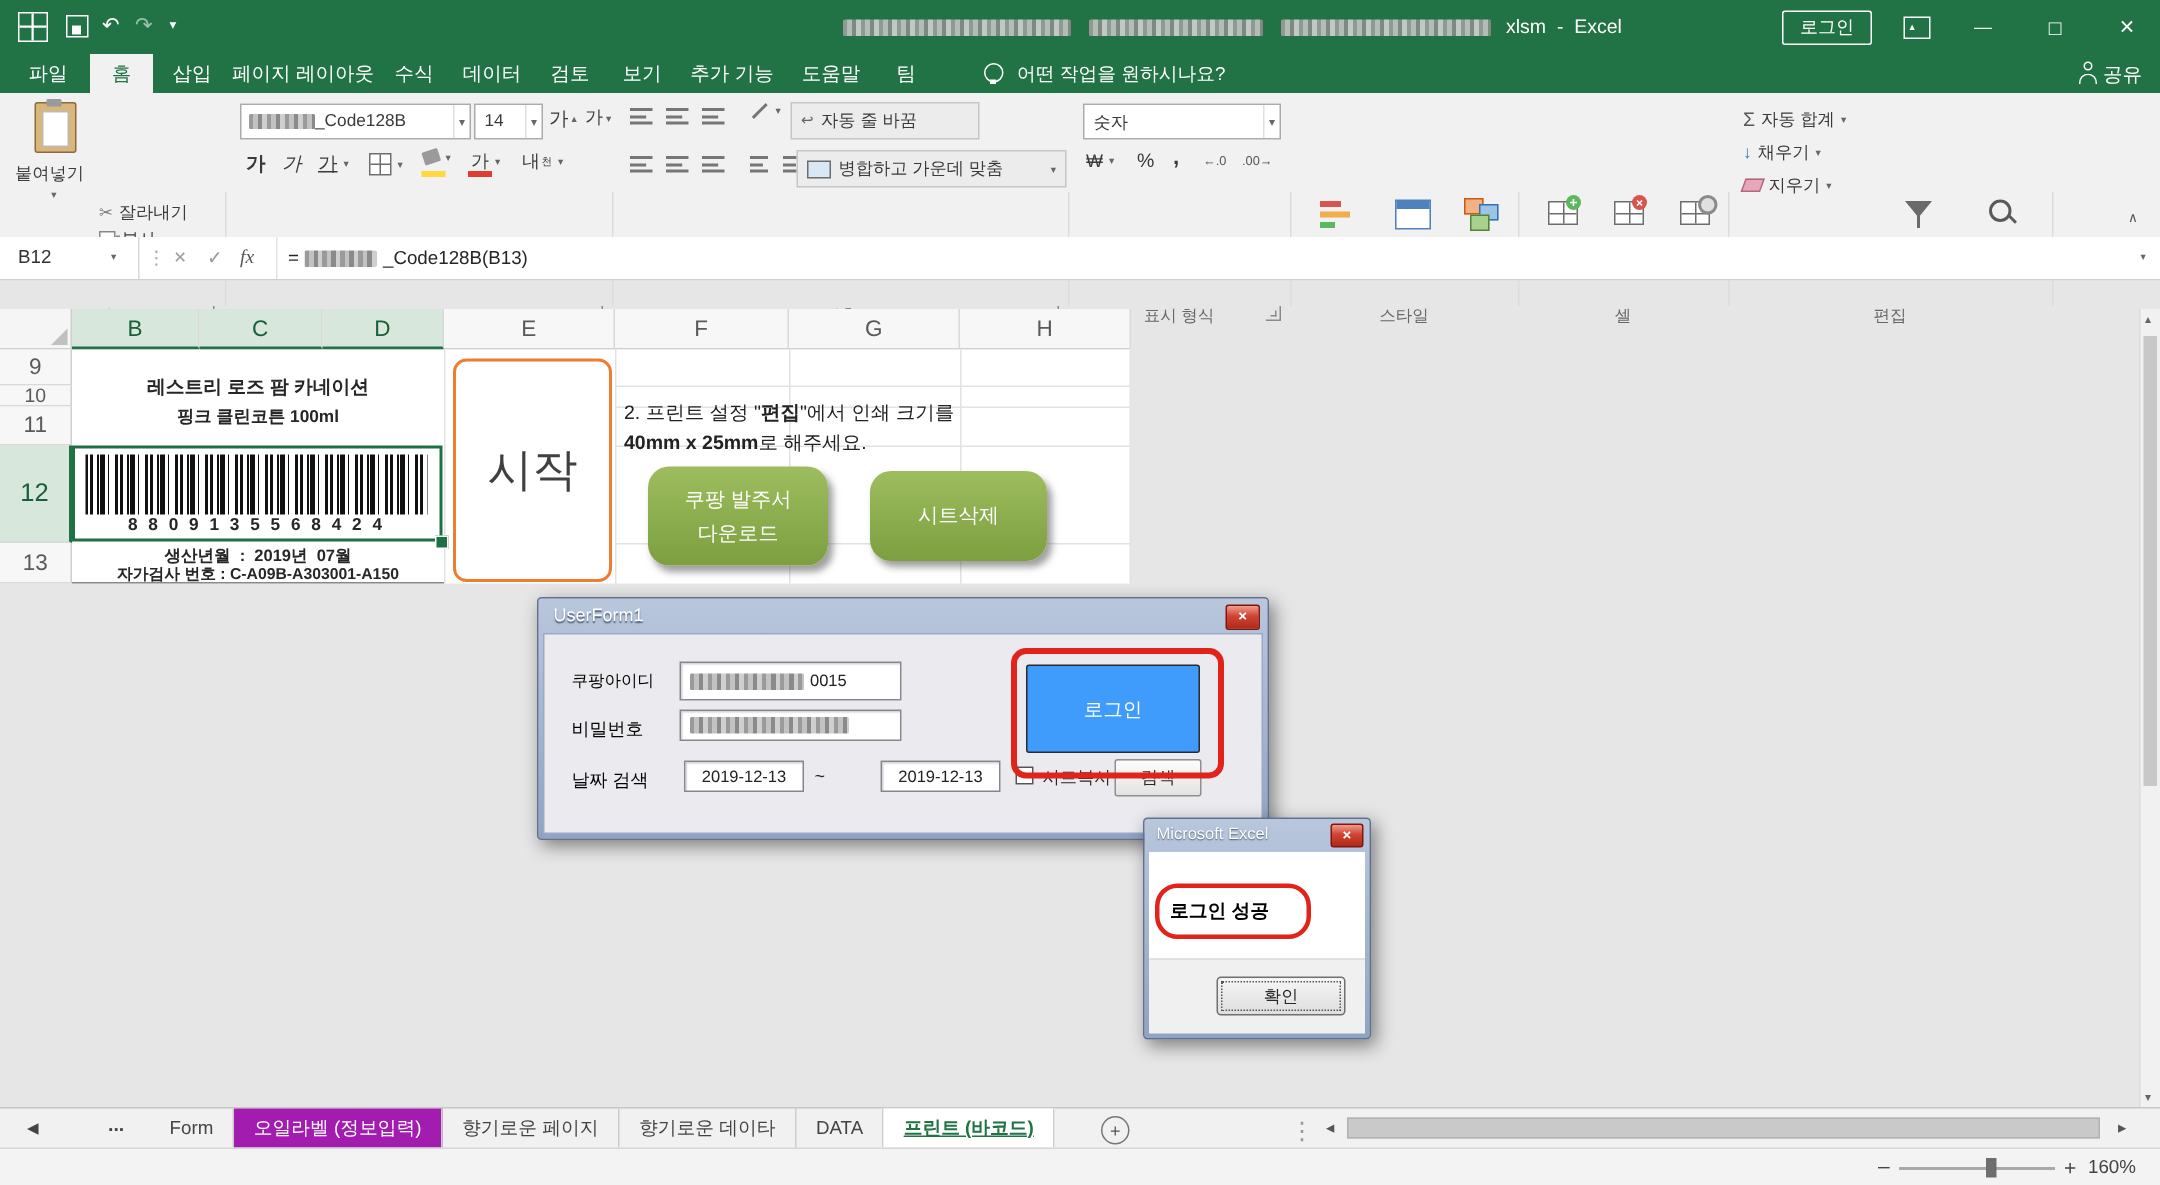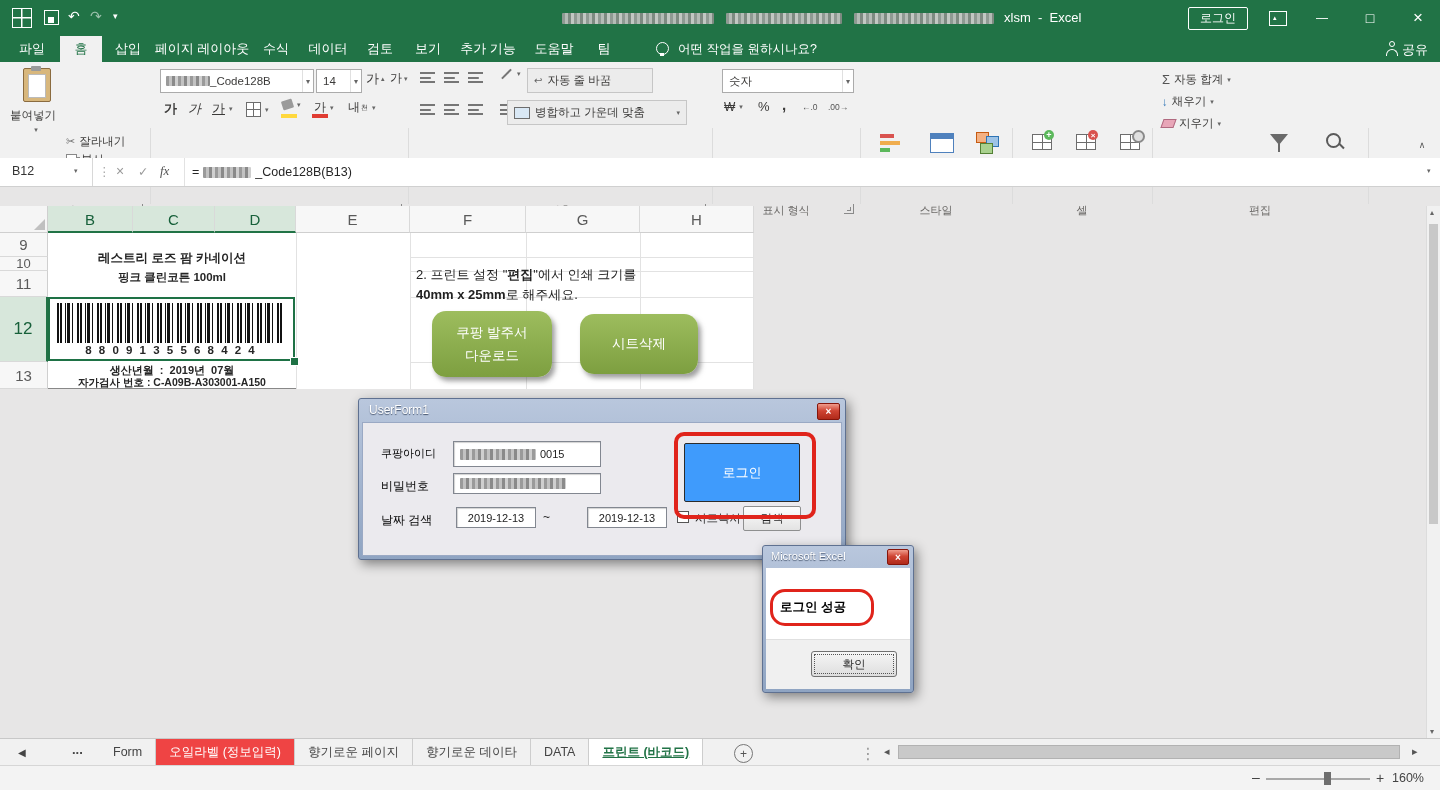--- a/index.html
+++ b/index.html
@@ -50,21 +50,21 @@
   .barcode{background:repeating-linear-gradient(90deg,#111 0 2px,#fff 2px 3px,#111 3px 5px,#fff 5px 8px,#111 8px 9px,#fff 9px 10px,#111 10px 13px,#fff 13px 15px,#111 15px 16px,#fff 16px 20px)}
   .greenbtn{position:absolute;border-radius:14px;background:linear-gradient(180deg,#9dbd5e,#7d9f40);box-shadow:3px 4px 5px rgba(80,80,80,.55);color:#fff;text-align:center;font-size:13.5px}
   
   .dlg{position:absolute;background:linear-gradient(180deg,#b9c7dd,#8fa4c2);border:1px solid #5f7191;border-radius:3px;box-shadow:3px 4px 12px rgba(0,0,0,.45)}
   .dlg-title{position:absolute;left:10px;top:4px;font-size:12px;color:#fff;text-shadow:0 1px 1px rgba(40,55,80,.8)}
   .dlg-close{position:absolute;border:1px solid #85150b;border-radius:2px;background:linear-gradient(180deg,#f09c8c,#cf4433 45%,#b02a1a);color:#fff;display:flex;align-items:center;justify-content:center;font-size:10px;font-weight:bold}
   .tb{position:absolute;background:#fff;border:1px solid #828790;box-shadow:inset 1px 1px 1px rgba(0,0,0,.18);box-sizing:border-box;display:flex;align-items:center;padding-left:6px;font-size:11px;color:#222}
   .annot{position:absolute;border:4px solid #e0241b;border-radius:10px;background:transparent;z-index:5}
   
   .stab{height:27px;line-height:27px;padding:0 13px;border-right:1px solid #cdcdcd;font-size:12.5px;color:#444;display:inline-block}
-  .stab.colored{background:#ef4444;color:#fff}
+  .stab.colored{background:#a21caf;color:#fff}
   .stab.active{background:#fff;color:#217346;font-weight:bold;text-decoration:underline}
 </style>
 </head>
 <body>
 
 <div id="app">
 
   <div class="titlebar">
     <div class="abs" style="left:12px;top:8px;width:18px;height:18px;border:1.5px solid #fff;background:linear-gradient(#fff 0 0) 50% 0/1.5px 100% no-repeat,linear-gradient(#fff 0 0) 0 50%/100% 1.5px no-repeat"></div>
     <div class="abs" style="left:44px;top:10px;width:13px;height:13px;border:1.5px solid #fff">
@@ -210,21 +210,21 @@
     <div class="mbtn" style="left:500px;top:42px">
         <span class="bars" style="width:12px"></span>
       </div>
     <div class="mbtn" style="left:522px;top:42px">
         <span class="bars" style="width:12px"></span>
       </div>
     <div class="boxbtn" style="left:527px;top:6px;width:112px;height:23px">
       <span style="font-size:10px;color:#666">↩</span>
       <span>자동 줄 바꿈</span>
     </div>
-    <div class="boxbtn" style="left:507px;top:38px;width:166px;height:23px">
+    <div class="boxbtn" style="left:531px;top:38px;width:166px;height:23px">
       <span class="gridico" style="width:14px;height:10px;background:#d9e8f5"></span>
       <span>병합하고 가운데 맞춤</span>
       <span class="dd" style="margin-left:auto">▾</span>
     </div>
     <div class="glabel" style="left:408px;width:304px">맞춤</div>
     <div class="launch" style="left:696px"></div>
 
     <div class="combo" style="left:722px;top:7px;width:130px;height:22px">
       <span style="margin-left:6px;font-size:11.5px">숫자</span>
       <span class="arrow">▾</span>
@@ -371,20 +371,23 @@
   <div class="abs" style="left:48px;top:250px;width:248px;text-align:center;font-size:12.5px;font-weight:600">레스트리 로즈 팜 카네이션</div>
   <div class="abs" style="left:48px;top:270px;width:248px;text-align:center;font-size:11.5px;font-weight:600">핑크 클린코튼 100ml</div>
   <div class="abs" style="left:48px;top:297px;width:247px;height:64px;border:2px solid #1e7145;box-sizing:border-box;background:#fff"></div>
   <div class="abs barcode" style="left:57px;top:303px;width:228px;height:40px"></div>
   <div class="abs" style="left:52px;top:344px;width:238px;text-align:center;font-size:11.5px;font-weight:bold;letter-spacing:2px;white-space:pre">8 8 0 9 1 3 5 5 6 8 4 2 4</div>
   <div class="abs" style="left:290px;top:357px;width:7px;height:7px;background:#1e7145;border:1px solid #fff"></div>
   <div class="abs" style="left:48px;top:363px;width:248px;text-align:center;font-size:11px;font-weight:bold;white-space:pre">생산년월  :  2019년  07월</div>
   <div class="abs" style="left:48px;top:376px;width:248px;text-align:center;font-size:10.5px;font-weight:bold">자가검사 번호 : C-A09B-A303001-A150</div>
   <div class="abs" style="left:48px;top:388px;width:248px;height:1px;background:#888"></div>
 
+  <div class="abs ctr" style="left:302px;top:239px;width:102px;height:145px;background:#fff;border:2px solid #ed7d31;border-radius:9px">
+    <span style="font-size:30px;color:#404040">시작</span>
+  </div>
 
   <div class="abs" style="left:416px;top:266px;font-size:13px;color:#222;white-space:nowrap">
     <span>2. 프린트 설정 "</span><b>편집</b><span>"에서 인쇄 크기를</span>
   </div>
   <div class="abs" style="left:416px;top:286px;font-size:13px;color:#222;white-space:nowrap">
     <b>40mm x 25mm</b><span>로 해주세요.</span>
   </div>
 
   <div class="greenbtn ctr" style="left:580px;top:314px;width:118px;height:60px">
     <span>시트삭제</span>

